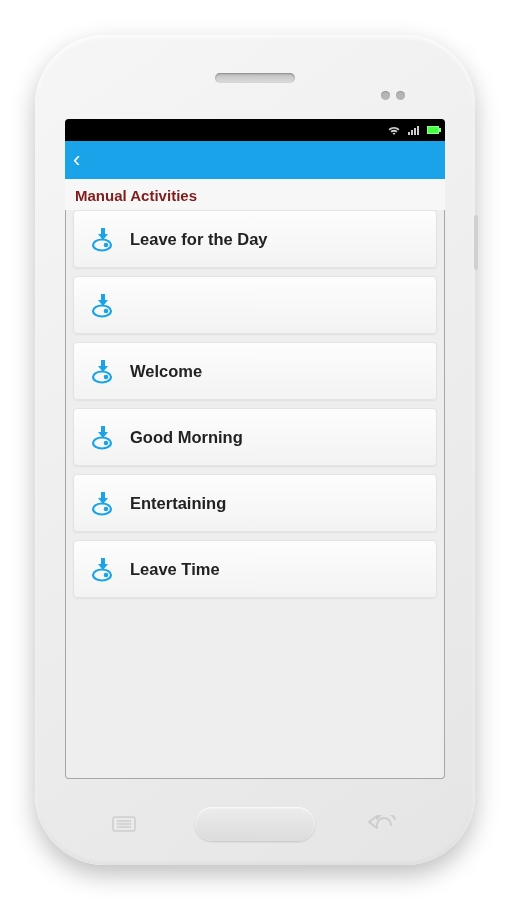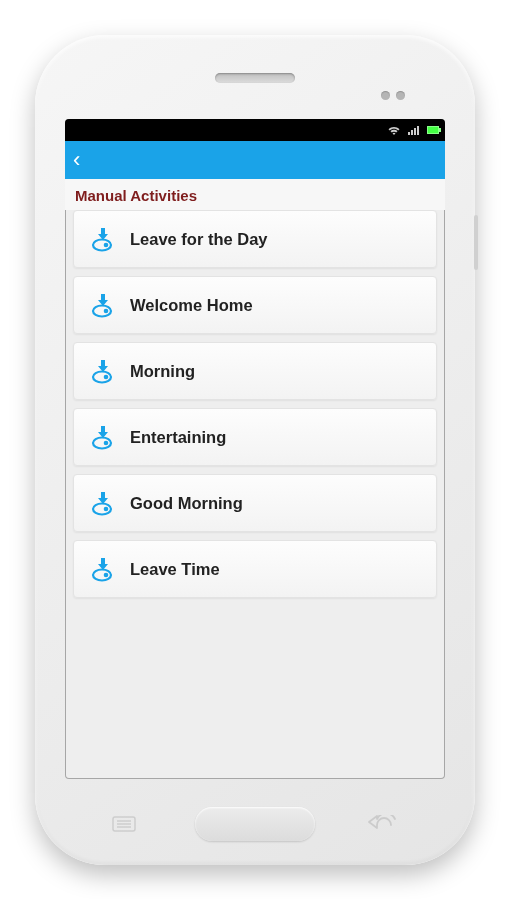--- a/index.html
+++ b/index.html
@@ -137,51 +137,50 @@
           <span class="item-label">Leave for the Day</span>
         </div>
         <div class="item">
           <span class="item-icon">
             <svg width="28" height="28" viewBox="0 0 28 28">
               <ellipse cx="13" cy="20" rx="9" ry="5.5" fill="none" stroke="#1aa3e8" stroke-width="2.2"></ellipse>
               <circle cx="17" cy="20" r="2.3" fill="#1aa3e8"></circle>
               <path d="M12 3 L12 9 L9 9 L14 15 L19 9 L16 9 L16 3 Z" fill="#1aa3e8"></path>
             </svg>
           </span>
-          <span class="item-label">Welcome Home</span>
-        </div>
-        <div class="item">
-          <span class="item-icon">
-            <svg width="28" height="28" viewBox="0 0 28 28">
-              <ellipse cx="13" cy="20" rx="9" ry="5.5" fill="none" stroke="#1aa3e8" stroke-width="2.2"></ellipse>
-              <circle cx="17" cy="20" r="2.3" fill="#1aa3e8"></circle>
-              <path d="M12 3 L12 9 L9 9 L14 15 L19 9 L16 9 L16 3 Z" fill="#1aa3e8"></path>
-            </svg>
-          </span>
-          <span class="item-label">Morning</span>
+        </div>
+        <div class="item">
+          <span class="item-icon">
+            <svg width="28" height="28" viewBox="0 0 28 28">
+              <ellipse cx="13" cy="20" rx="9" ry="5.5" fill="none" stroke="#1aa3e8" stroke-width="2.2"></ellipse>
+              <circle cx="17" cy="20" r="2.3" fill="#1aa3e8"></circle>
+              <path d="M12 3 L12 9 L9 9 L14 15 L19 9 L16 9 L16 3 Z" fill="#1aa3e8"></path>
+            </svg>
+          </span>
+          <span class="item-label">Welcome</span>
+        </div>
+        <div class="item">
+          <span class="item-icon">
+            <svg width="28" height="28" viewBox="0 0 28 28">
+              <ellipse cx="13" cy="20" rx="9" ry="5.5" fill="none" stroke="#1aa3e8" stroke-width="2.2"></ellipse>
+              <circle cx="17" cy="20" r="2.3" fill="#1aa3e8"></circle>
+              <path d="M12 3 L12 9 L9 9 L14 15 L19 9 L16 9 L16 3 Z" fill="#1aa3e8"></path>
+            </svg>
+          </span>
+          <span class="item-label">Good Morning</span>
         </div>
         <div class="item">
           <span class="item-icon">
             <svg width="28" height="28" viewBox="0 0 28 28">
               <ellipse cx="13" cy="20" rx="9" ry="5.5" fill="none" stroke="#1aa3e8" stroke-width="2.2"></ellipse>
               <circle cx="17" cy="20" r="2.3" fill="#1aa3e8"></circle>
               <path d="M12 3 L12 9 L9 9 L14 15 L19 9 L16 9 L16 3 Z" fill="#1aa3e8"></path>
             </svg>
           </span>
           <span class="item-label">Entertaining</span>
-        </div>
-        <div class="item">
-          <span class="item-icon">
-            <svg width="28" height="28" viewBox="0 0 28 28">
-              <ellipse cx="13" cy="20" rx="9" ry="5.5" fill="none" stroke="#1aa3e8" stroke-width="2.2"></ellipse>
-              <circle cx="17" cy="20" r="2.3" fill="#1aa3e8"></circle>
-              <path d="M12 3 L12 9 L9 9 L14 15 L19 9 L16 9 L16 3 Z" fill="#1aa3e8"></path>
-            </svg>
-          </span>
-          <span class="item-label">Good Morning</span>
         </div>
         <div class="item">
           <span class="item-icon">
             <svg width="28" height="28" viewBox="0 0 28 28">
               <ellipse cx="13" cy="20" rx="9" ry="5.5" fill="none" stroke="#1aa3e8" stroke-width="2.2"></ellipse>
               <circle cx="17" cy="20" r="2.3" fill="#1aa3e8"></circle>
               <path d="M12 3 L12 9 L9 9 L14 15 L19 9 L16 9 L16 3 Z" fill="#1aa3e8"></path>
             </svg>
           </span>
           <span class="item-label">Leave Time</span>

